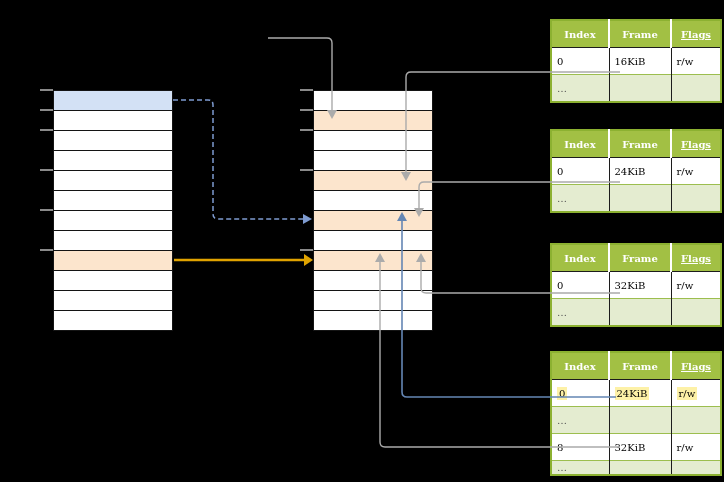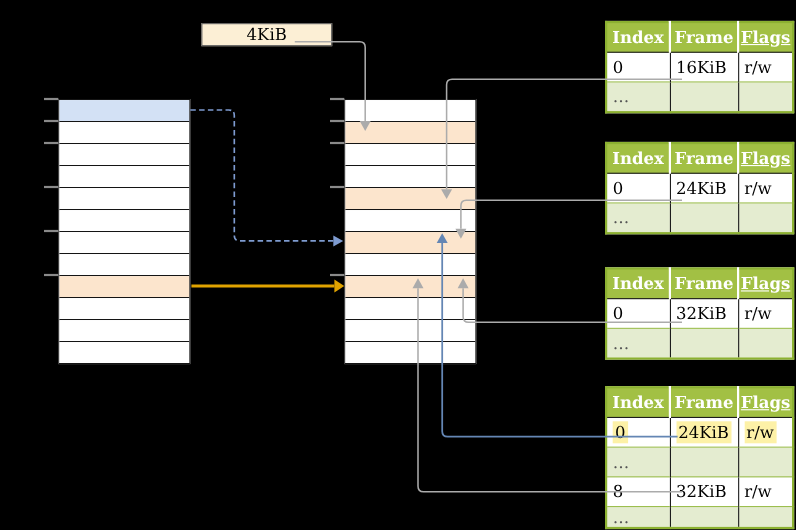--- a/index.html
+++ b/index.html
@@ -19,21 +19,21 @@
   .mrow:last-child{border-bottom:none;}
 
   
   .tick{position:absolute;width:13px;height:2px;}
   .ticks-left .tick{left:40px;}
   .ticks-mid .tick{left:300px;}
 
   
   .ptable{position:absolute;left:550px;width:172px;border-collapse:collapse;
           table-layout:fixed;background:#fff;border:2px solid #8CB131;
-          font-size:15px;}
+          font-size:10px;}
   .ptable th{background:#A2C044;color:#fff;font-weight:bold;height:26px;
              border-right:2px solid #fff;border-bottom:1px solid #1c1c1c;
              text-align:center;padding:0 1px;}
   .ptable th:last-child{border-right:none;text-decoration:underline;}
   .ptable td{height:26px;border-right:1px solid #1c1c1c;border-top:1px solid #9CBE4E;
              padding:0 0 0 5px;color:#000;background:#fff;}
   .ptable td:last-child{border-right:none;}
   .ptable tr.dots td{background:#E4ECD0;color:#555;}
   .ptable tr.short td{height:13px;}
   .t1{top:19px;} .t2{top:129px;} .t3{top:243px;} .t4{top:351px;}
@@ -41,21 +41,20 @@
 
   
   #wires{position:absolute;left:0;top:0;width:724px;height:482px;
          pointer-events:none;z-index:5;}
 </style>
 </head>
 <body>
 
 <div id="canvas">
 
-  <div class="size-box" style="background: rgb(252, 239, 213);">4KiB</div>
 
   <div class="mem mem-left">
       <div class="mrow" style="background: rgb(211, 225, 245);"></div>
       <div class="mrow" style="background: rgb(255, 255, 255);"></div>
       <div class="mrow" style="background: rgb(255, 255, 255);"></div>
       <div class="mrow" style="background: rgb(255, 255, 255);"></div>
       <div class="mrow" style="background: rgb(255, 255, 255);"></div>
       <div class="mrow" style="background: rgb(255, 255, 255);"></div>
       <div class="mrow" style="background: rgb(255, 255, 255);"></div>
       <div class="mrow" style="background: rgb(255, 255, 255);"></div>

